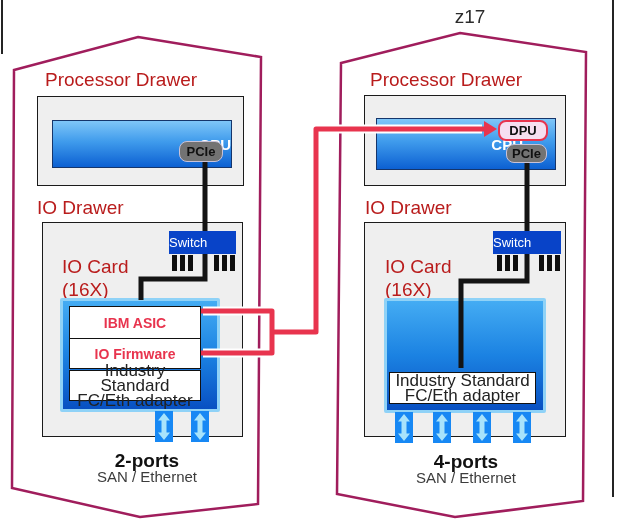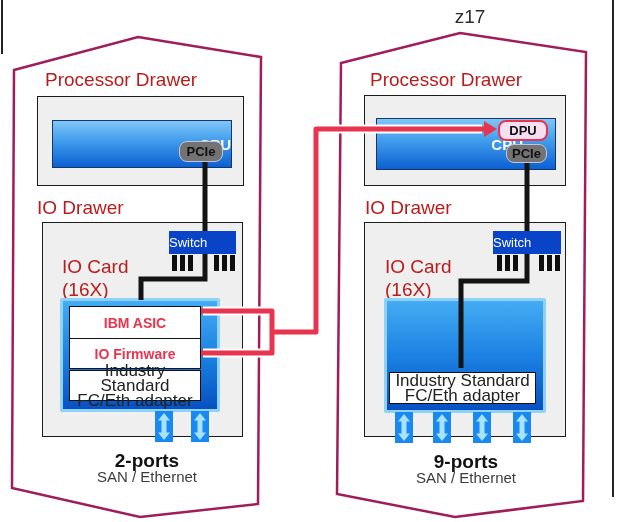--- a/index.html
+++ b/index.html
@@ -131,21 +131,21 @@
     <svg width="18" height="31" viewBox="0 0 18 31">
         <polygon points="9,2 15,9.5 11.5,9.5 11.5,21.5 15,21.5 9,29 3,21.5 6.5,21.5 6.5,9.5 3,9.5" fill="#a8e3fb"></polygon>
       </svg>
   </div>
   <div class="port-arrow" style="left:513px;top:412px;">
     <svg width="18" height="31" viewBox="0 0 18 31">
         <polygon points="9,2 15,9.5 11.5,9.5 11.5,21.5 15,21.5 9,29 3,21.5 6.5,21.5 6.5,9.5 3,9.5" fill="#a8e3fb"></polygon>
       </svg>
   </div>
 
-  <div class="ports-label" style="left:366px;top:451px;">9-ports</div>
+  <div class="ports-label" style="left:366px;top:451px;">4-ports</div>
   <div class="san-label" style="left:366px;top:469px;">SAN / Ethernet</div>
 
   <svg class="overlay" width="618" height="522" viewBox="0 0 618 522">
 
     <polygon points="138,37 261,57 258,504 140,517 12,488 14,70" fill="none" stroke="#a01d5c" stroke-width="2.5"></polygon>
     <polygon points="460,33 586,52 583,501 455,517 337,494 341,63" fill="none" stroke="#a01d5c" stroke-width="2.5"></polygon>
 
     <path d="M205 160 L205 279 L141 279 L141 300" fill="none" stroke="#141414" stroke-width="5" stroke-linejoin="miter"></path>
     <path d="M527 160 L527 281 L461 281 L461 368" fill="none" stroke="#141414" stroke-width="5" stroke-linejoin="miter"></path>
 

